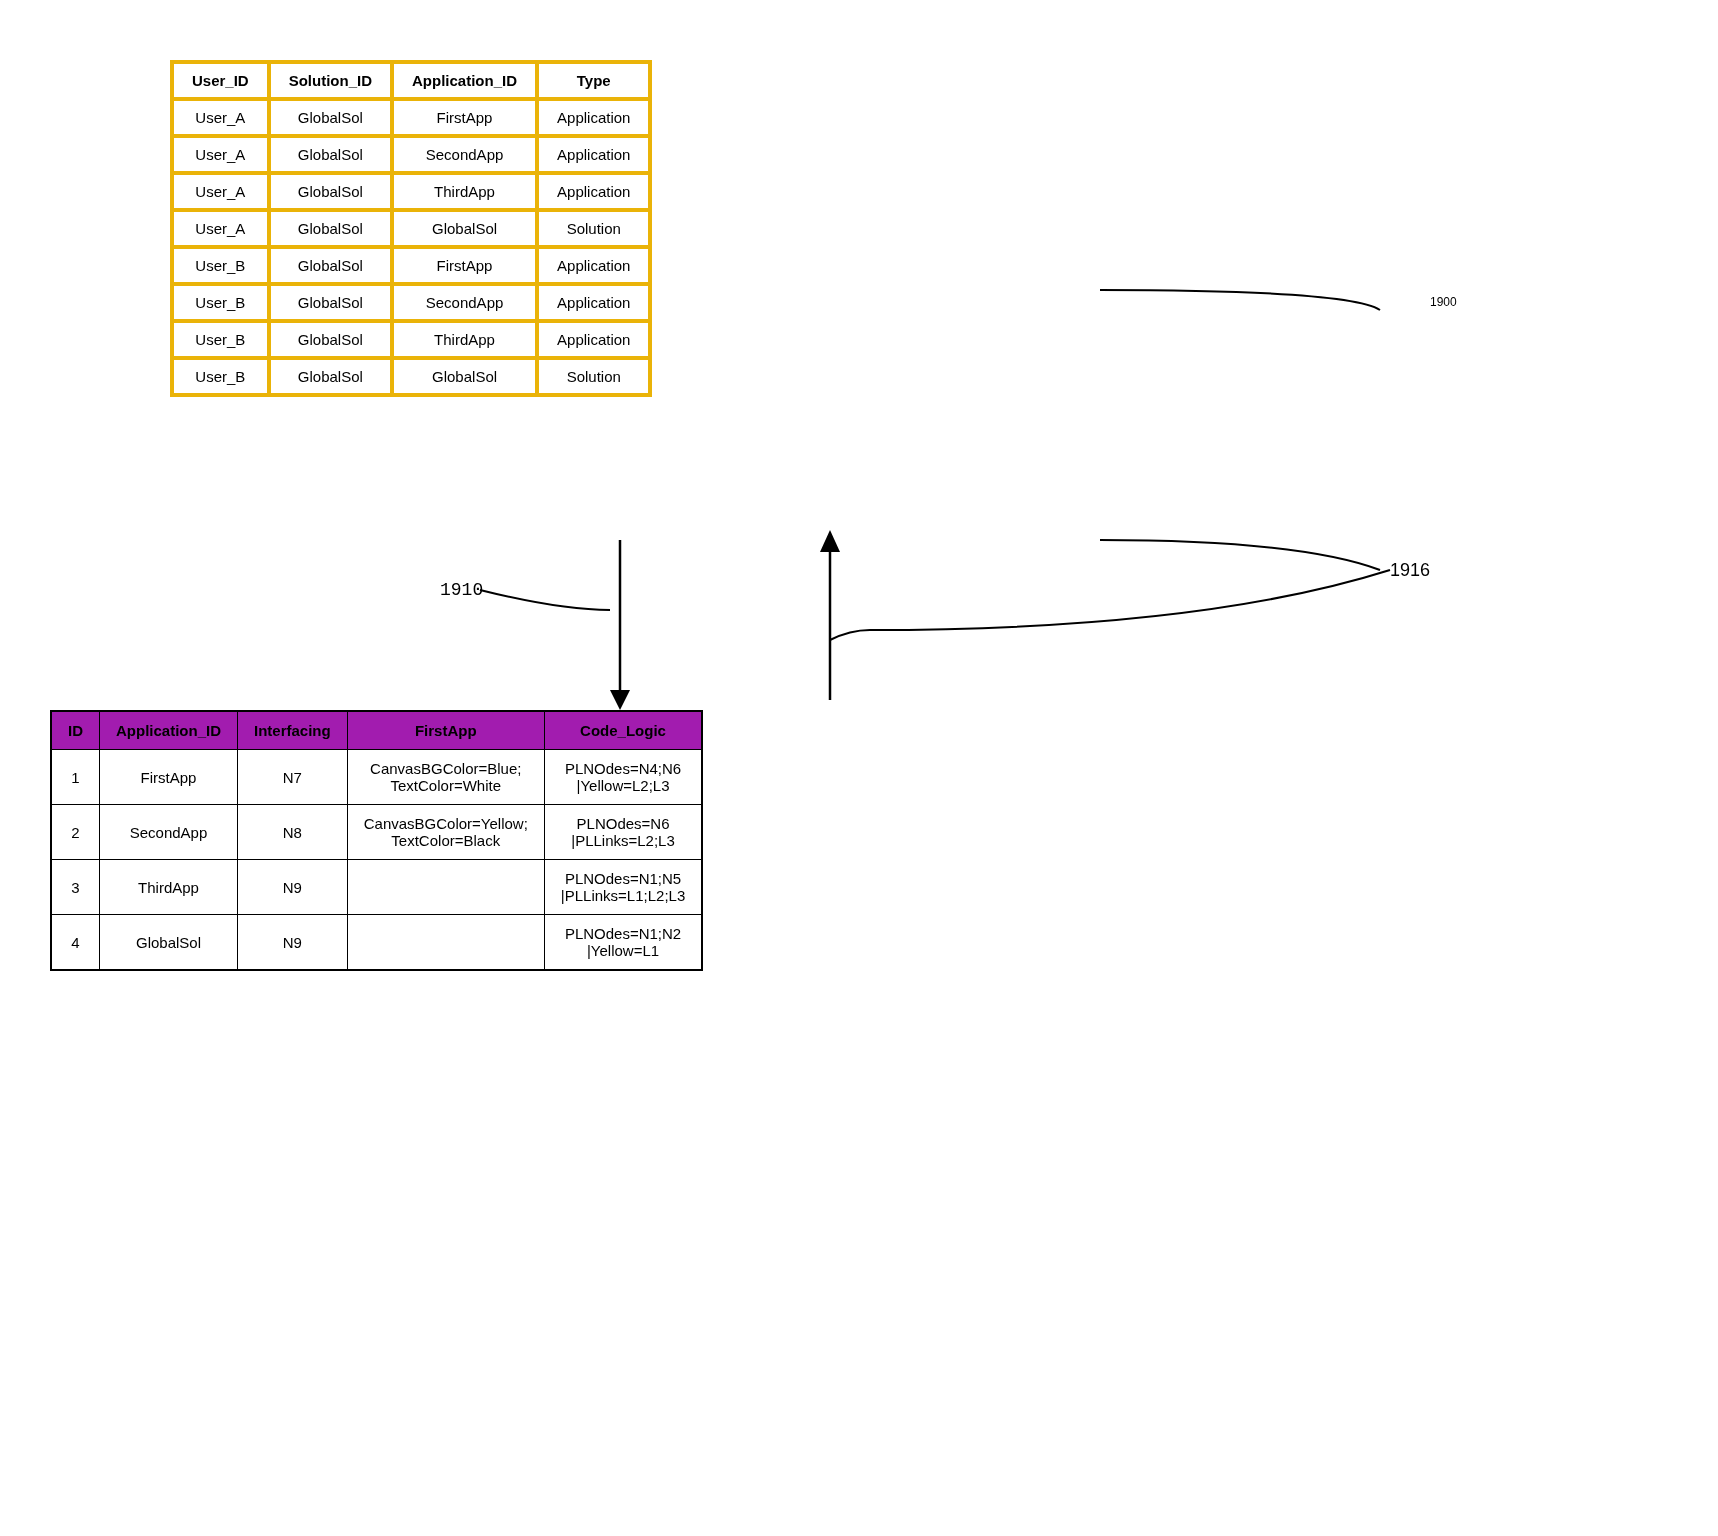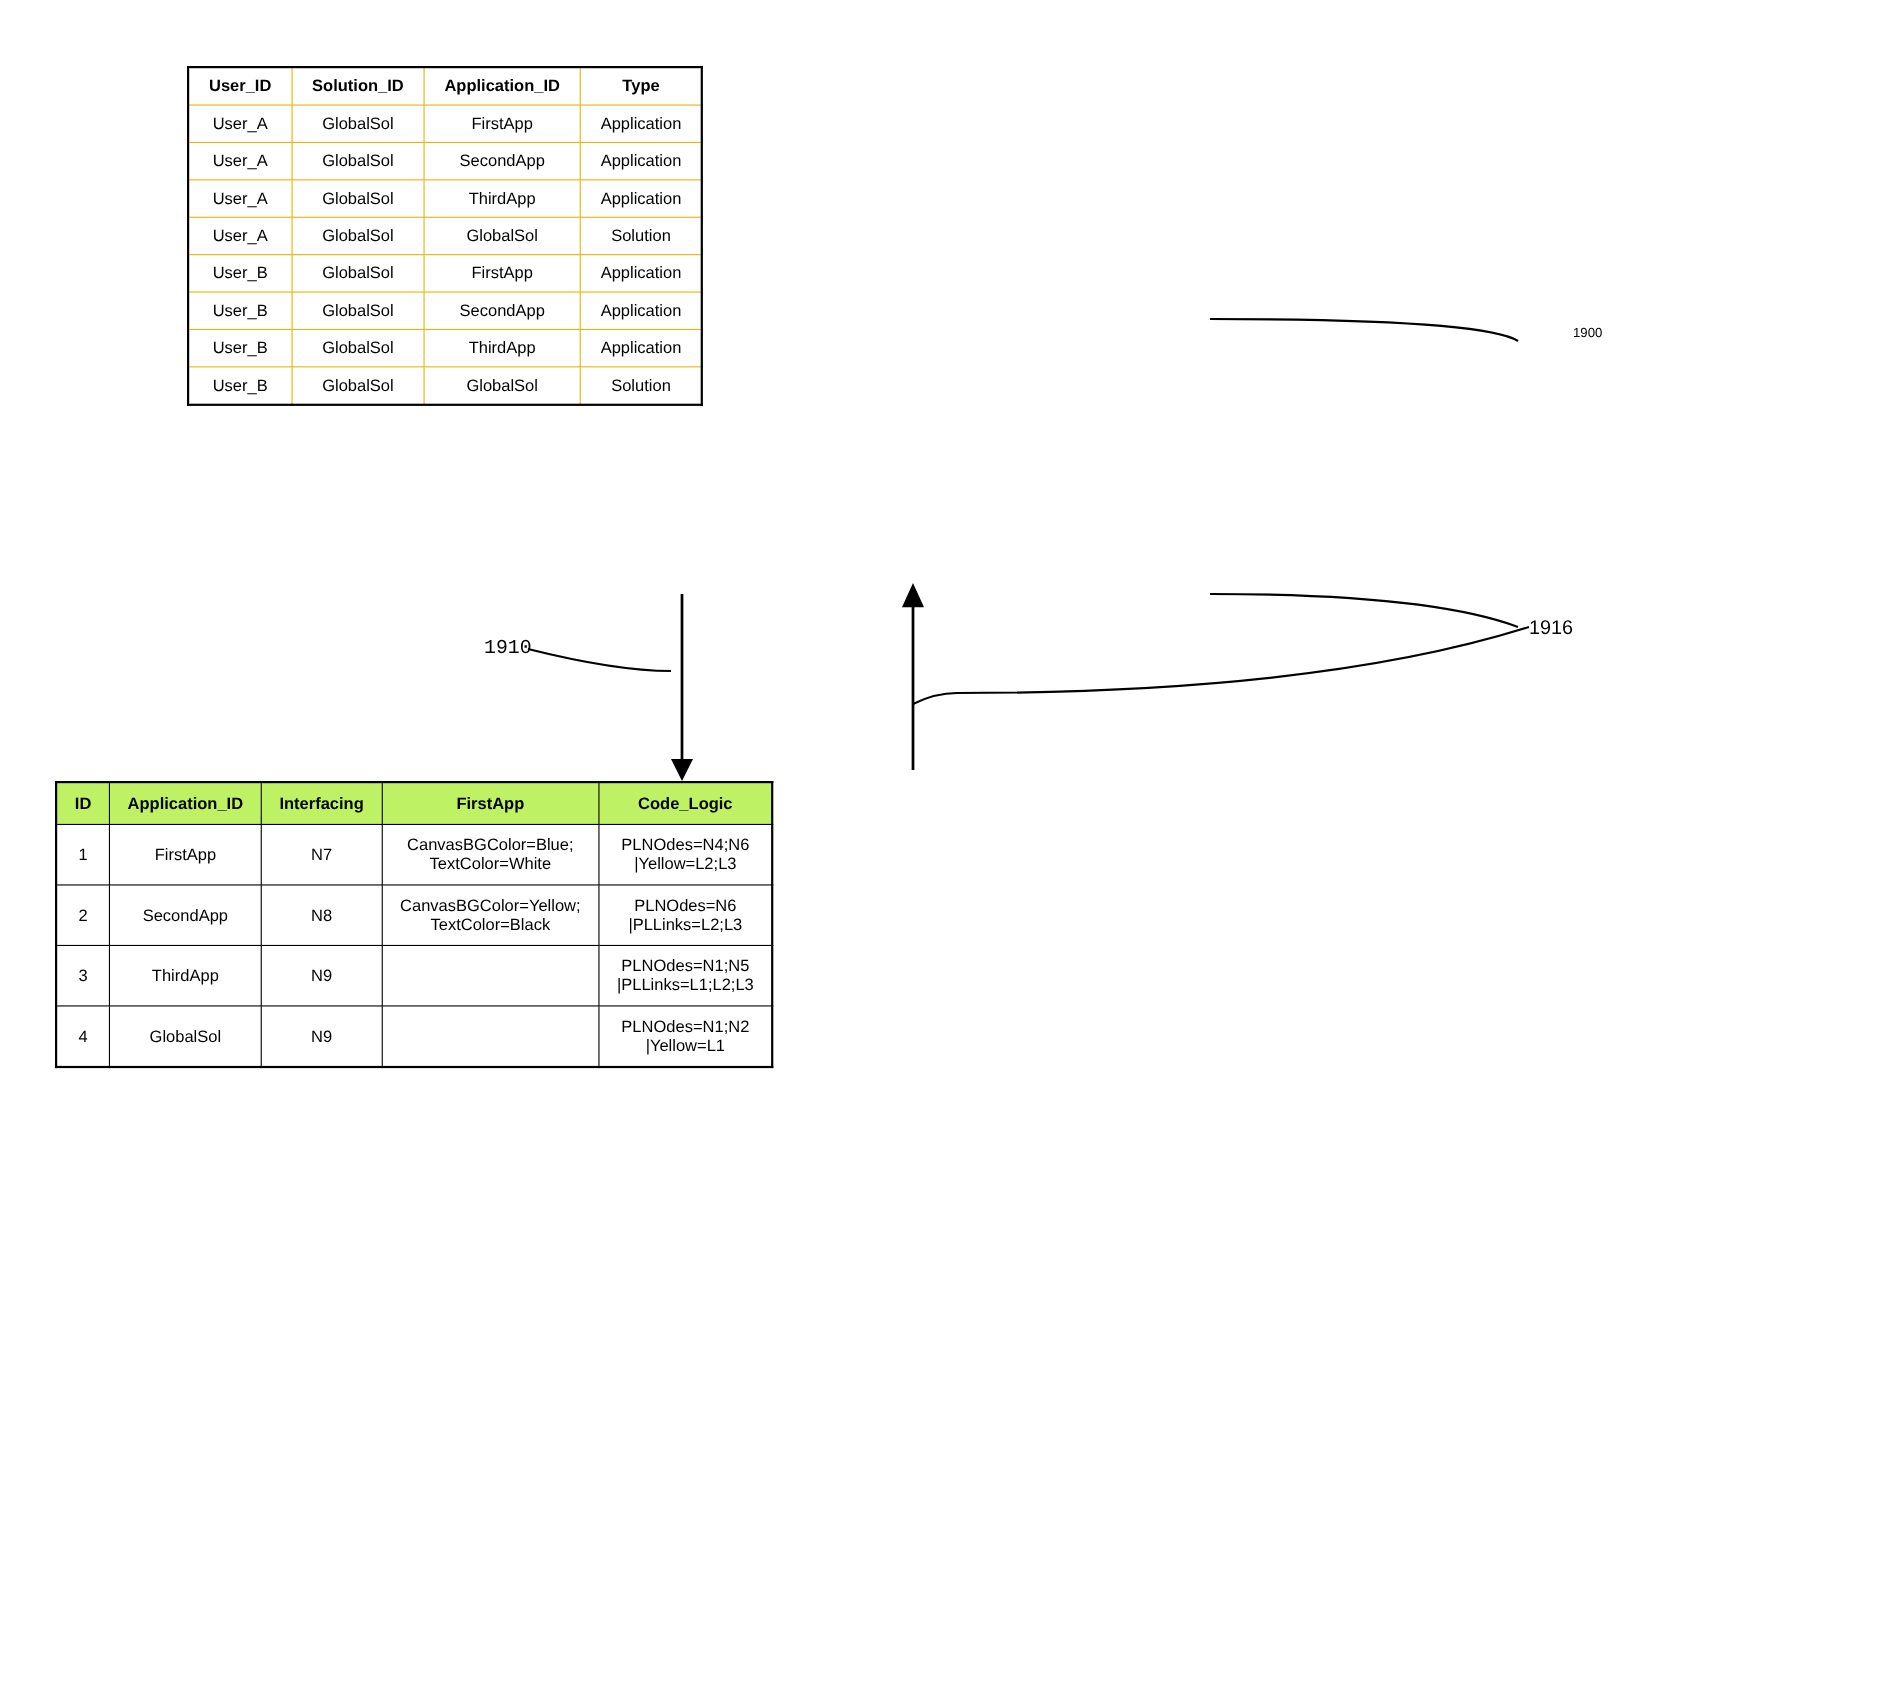--- a/index.html
+++ b/index.html
@@ -26,21 +26,21 @@
       left: 170px;
     }
 
     table.data-table {
       border-collapse: collapse;
       border: 2px solid #000;
     }
 
     table.data-table th,
     table.data-table td {
-      border: 1px solid #eab308;
+      border: 4px solid #eab308;
       padding: 8px 18px;
       text-align: center;
       font-size: 15px;
     }
 
     table.data-table th {
       font-weight: bold;
       background: #fff;
     }
 
@@ -64,21 +64,21 @@
     table.bottom-table td {
       border: 1px solid #000;
       padding: 10px 16px;
       text-align: center;
       font-size: 15px;
       vertical-align: middle;
     }
 
     table.bottom-table th {
       font-weight: bold;
-      background: #bef264;
+      background: #a21caf;
     }
 
     
     .label-1900 {
       position: absolute;
       top: 295px;
       left: 1430px;
       font-size: 12px;
       font-family: Arial, sans-serif;
     }

